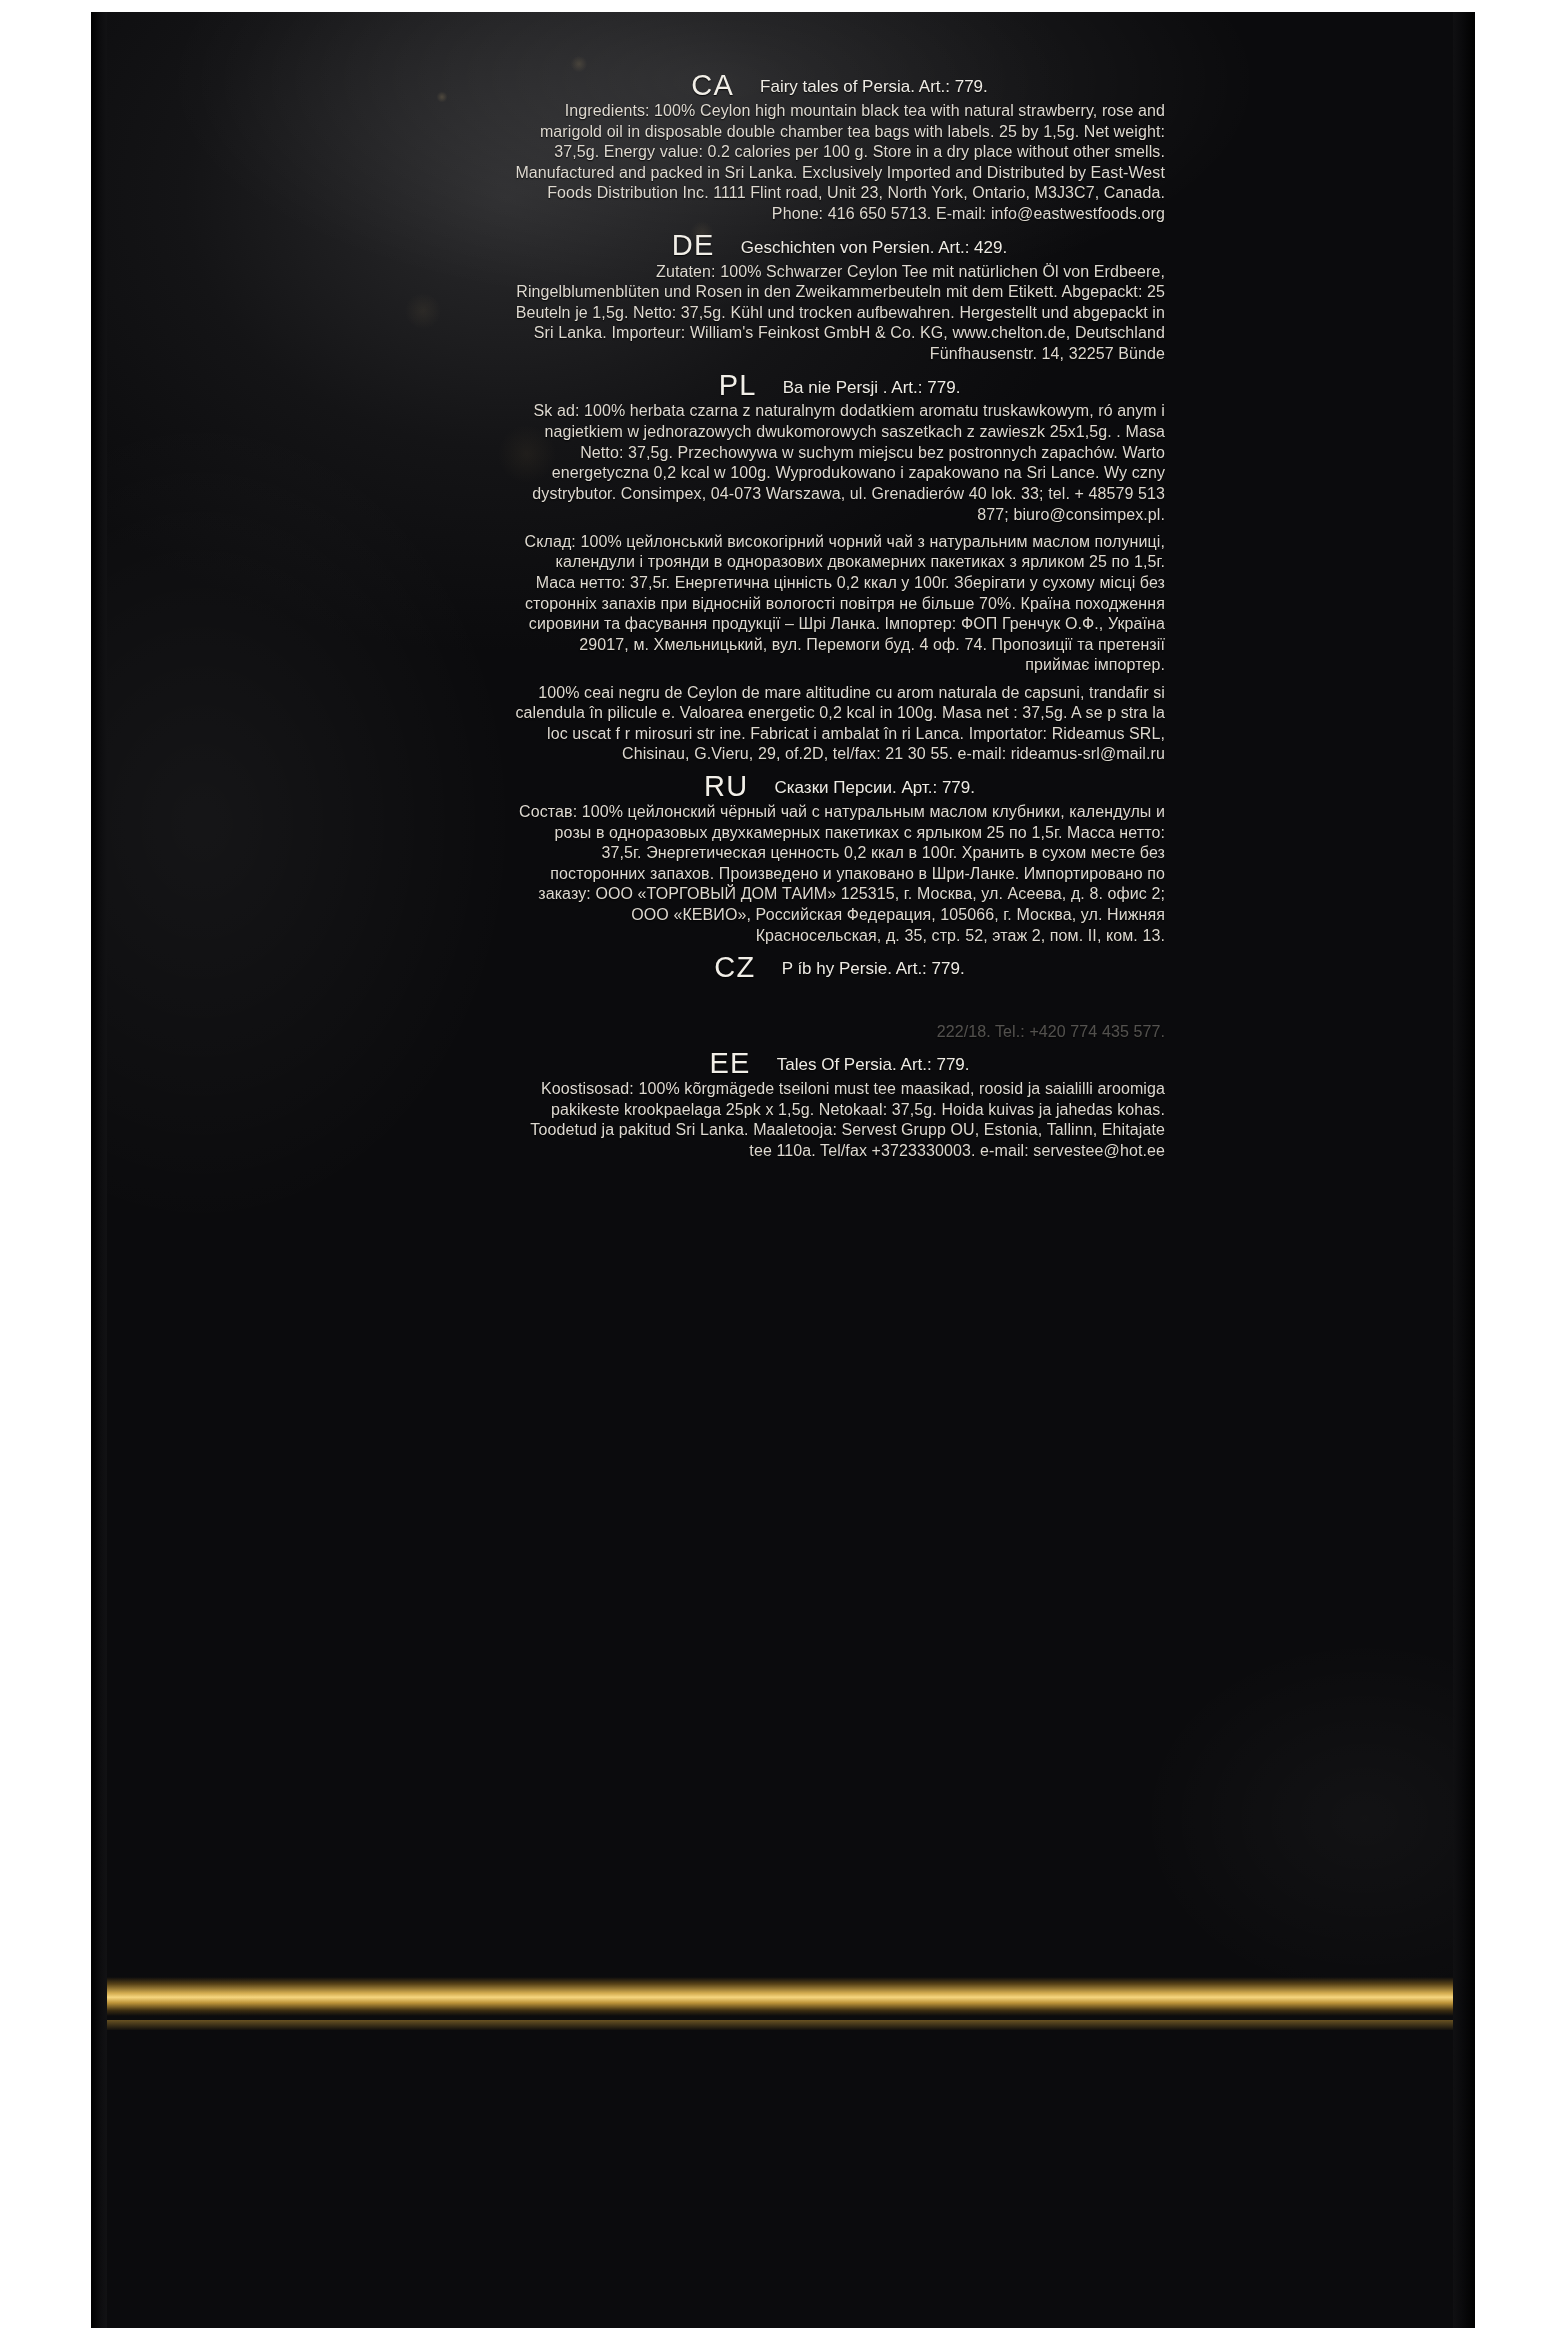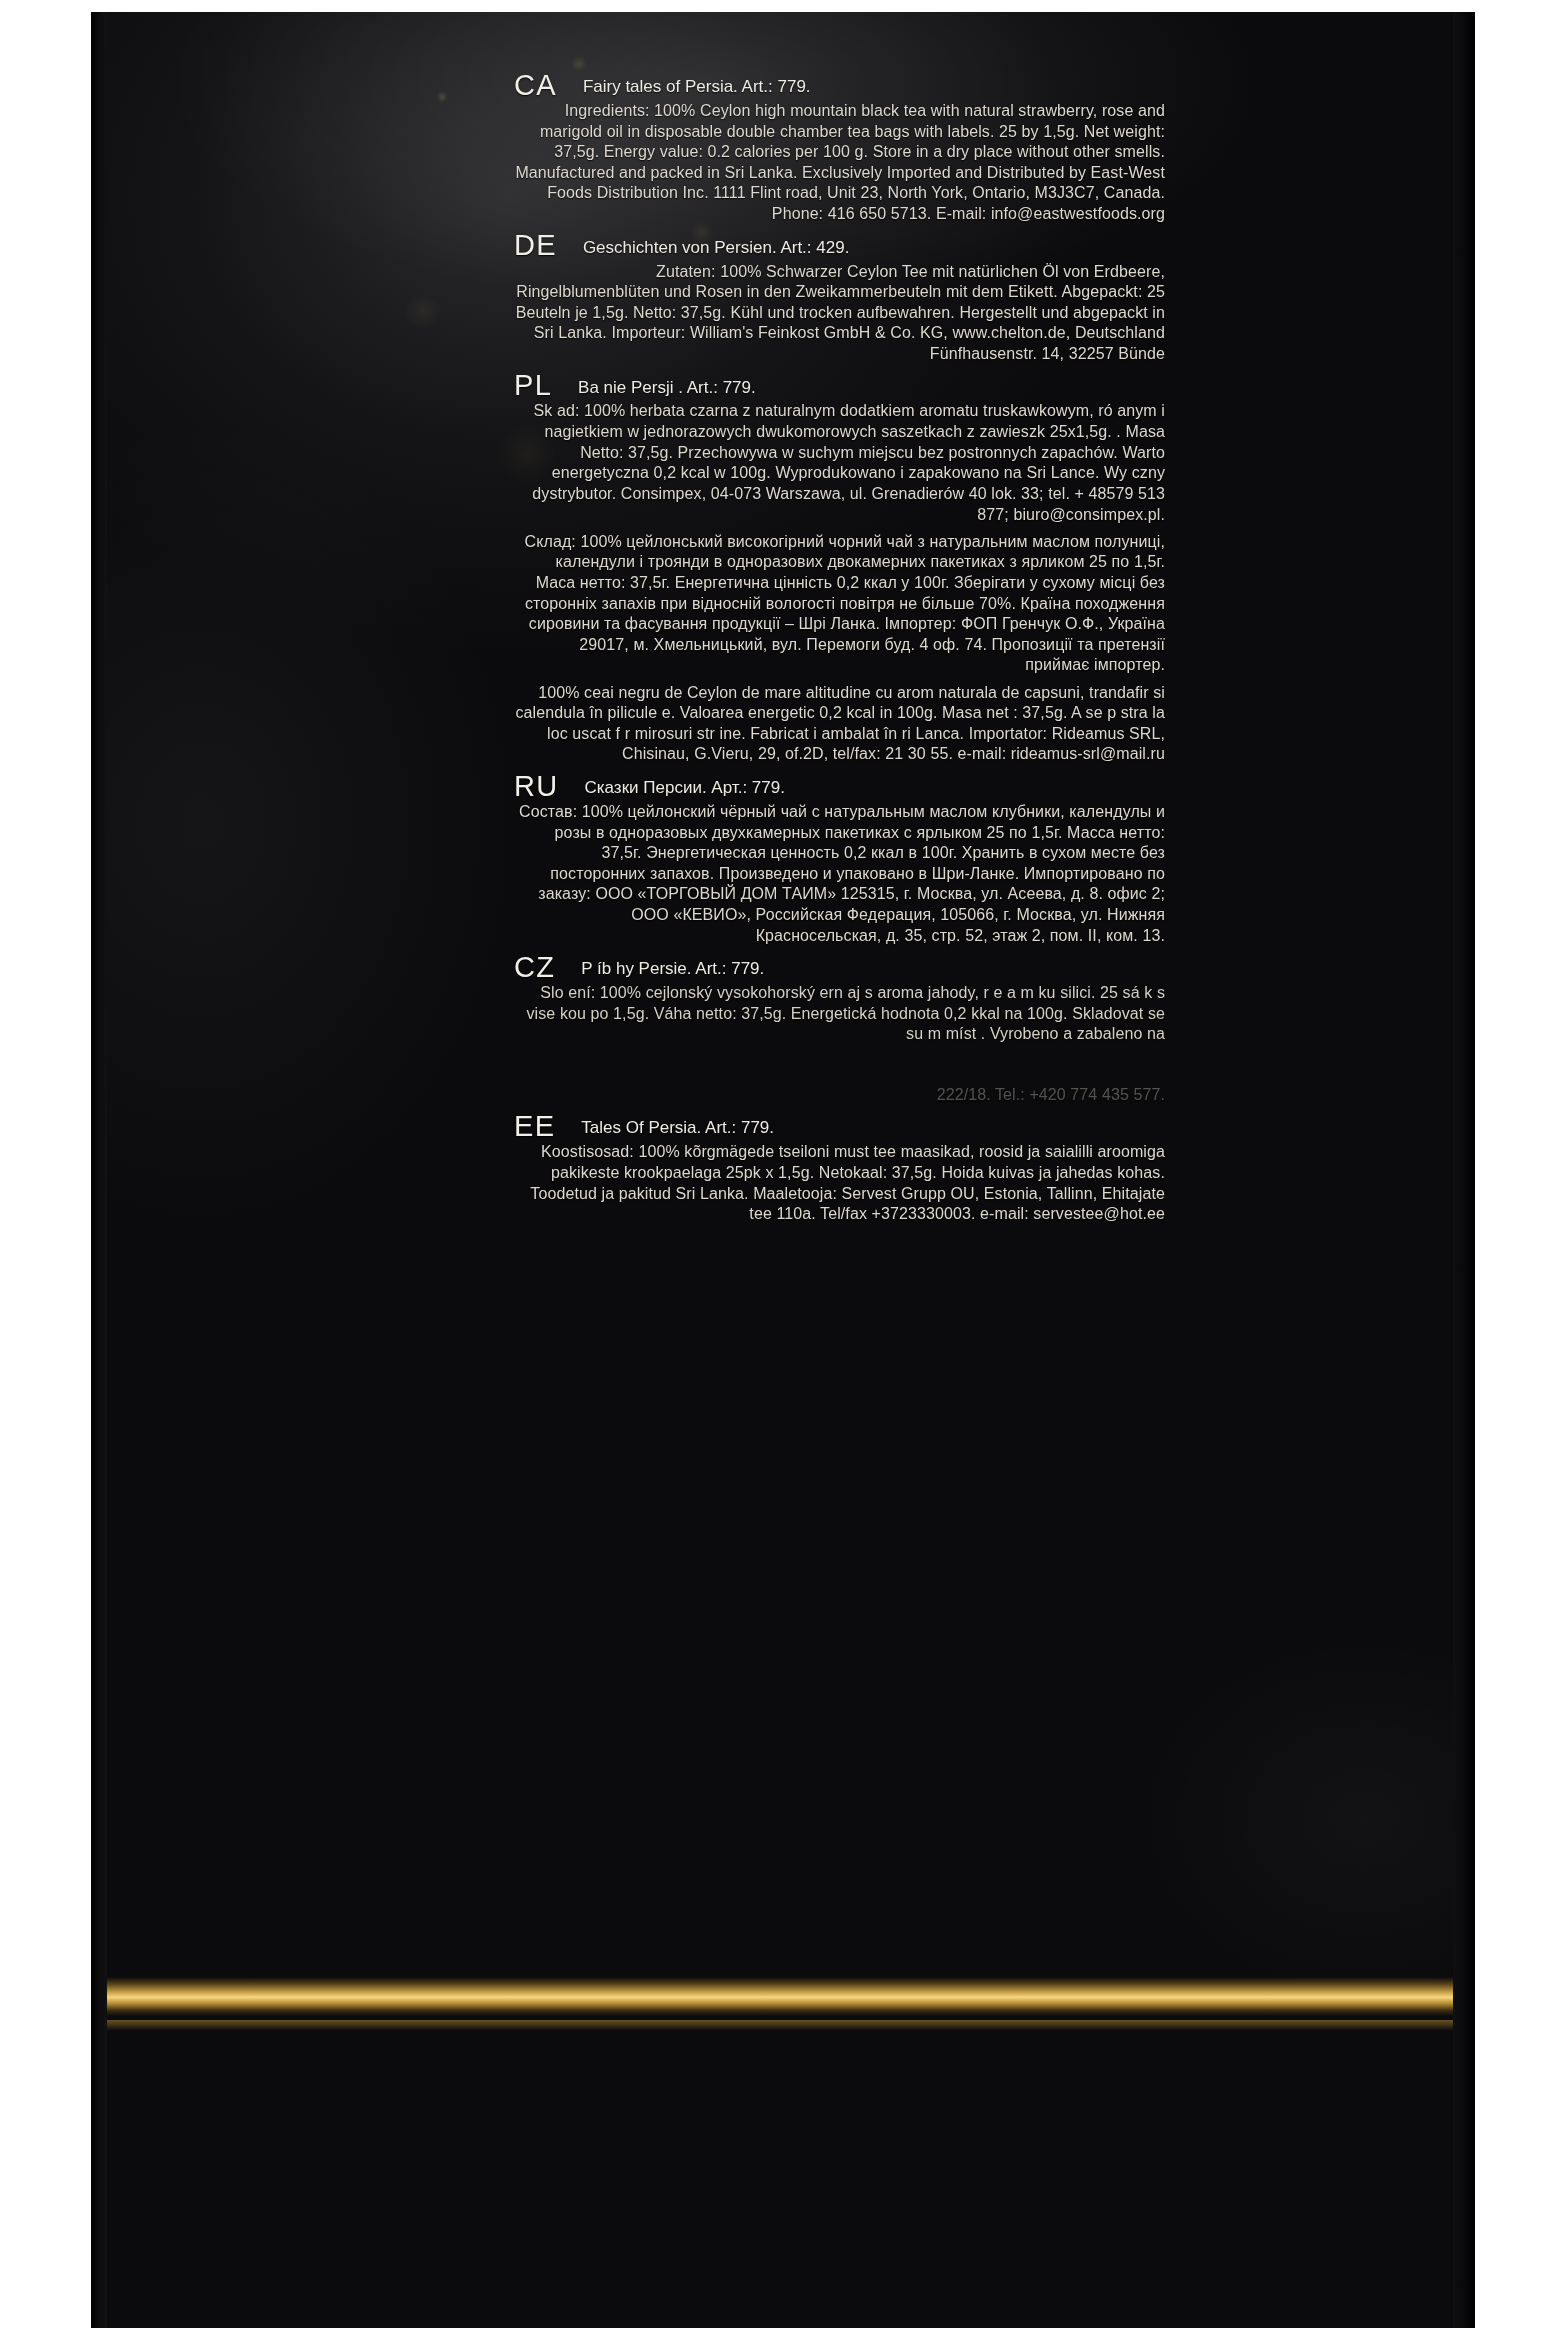--- a/index.html
+++ b/index.html
@@ -111,20 +111,21 @@
   }
   .lang-block {
     margin-bottom: 6.5px;
     position: relative;
   }
   .lang-head {
     display: flex;
     align-items: baseline;
     gap: 26px;
     margin-bottom: 1.3px;
+    justify-content: center;
   }
   .lang-code {
     font-size: 29px;
     letter-spacing: 1.3px;
     line-height: 1.0;
     color: #f2efe8;
     font-weight: 400;
   }
   .lang-title {
     font-size: 17px;
@@ -202,21 +203,20 @@
           <span class="lang-title">Сказки Персии. Арт.: 779.</span>
         </div>
         <div class="lang-body">Состав: 100% цейлонский чёрный чай с натуральным маслом клубники, календулы и розы в одноразовых двухкамерных пакетиках с ярлыком 25 по 1,5г. Масса нетто: 37,5г. Энергетическая ценность 0,2 ккал в 100г. Хранить в сухом месте без посторонних запахов. Произведено и упаковано в Шри-Ланке. Импортировано по заказу: ООО «ТОРГОВЫЙ ДОМ ТАИМ» 125315, г. Москва, ул. Асеева, д. 8. офис 2; ООО «КЕВИО», Российская Федерация, 105066, г. Москва, ул. Нижняя Красносельская, д. 35, стр. 52, этаж 2, пом. II, ком. 13.</div>
       </div>
 
       <div class="lang-block on-band soft">
         <div class="lang-head">
           <span class="lang-code">CZ</span>
           <span class="lang-title">P íb hy Persie. Art.: 779.</span>
         </div>
-        <div class="lang-body">Slo ení: 100% cejlonský vysokohorský  ern  aj s aroma jahody, r  e a m  ku silici. 25 sá k  s vise kou po 1,5g. Váha netto: 37,5g. Energetická hodnota 0,2 kkal na 100g. Skladovat se su  m míst .  Vyrobeno a zabaleno na</div>
       </div>
 
       <div class="lang-block softer">
         <div class="lang-body masked-line">222/18. Tel.: +420 774 435 577.</div>
       </div>
 
       <div class="lang-block soft">
         <div class="lang-head">
           <span class="lang-code">EE</span>
           <span class="lang-title">Tales Of Persia. Art.: 779.</span>

